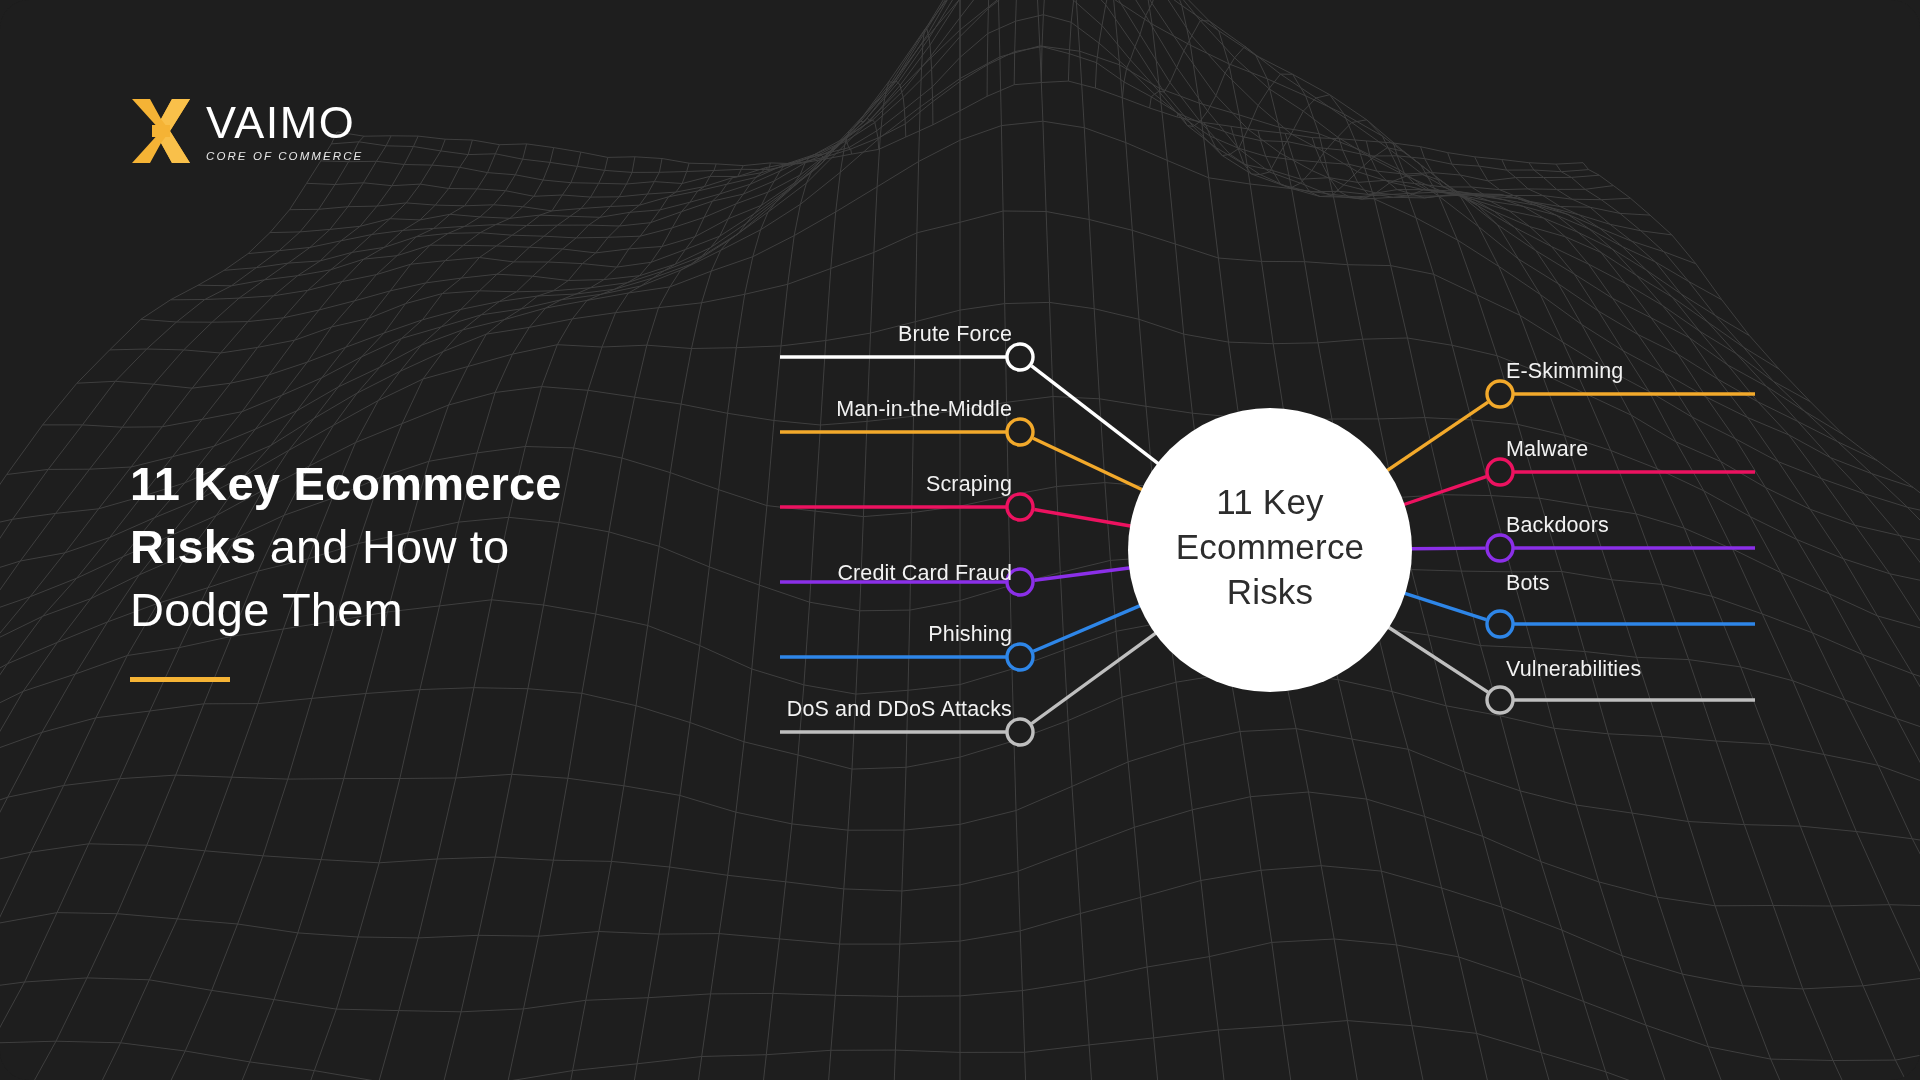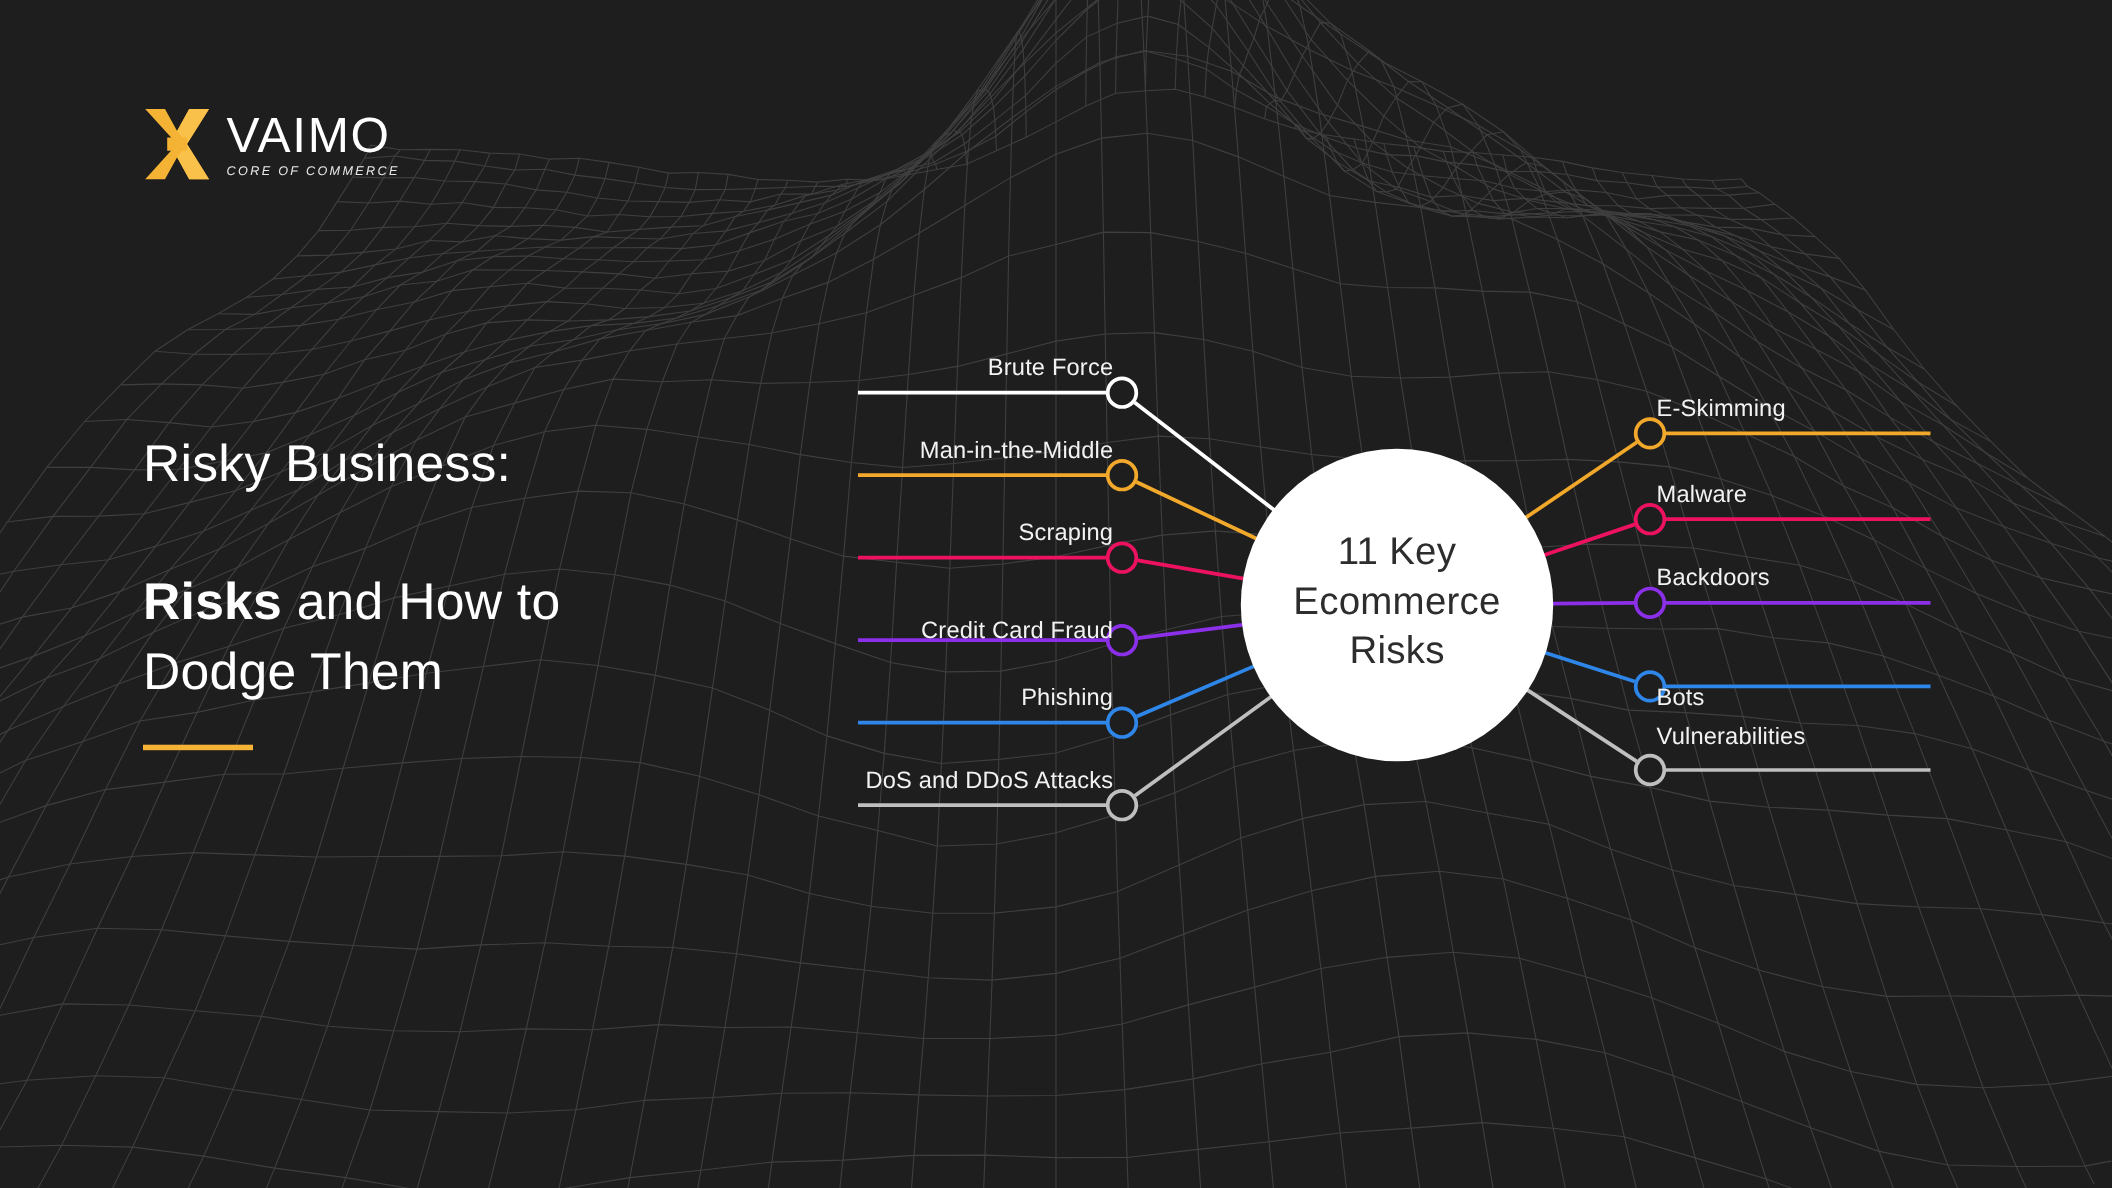--- a/index.html
+++ b/index.html
@@ -230,22 +230,22 @@
       <path d="M31 48 L42 68 L60 68 L40 36 Z" fill="#F9C04A"></path>
       <path d="M22 30 L40 30 L40 42 L22 42 Z" fill="#F5B335"></path>
     </svg>
     <div class="logo-text">
       <div class="logo-word">VAIMO</div>
       <div class="logo-tag">CORE OF COMMERCE</div>
     </div>
   </div>
 
   <div class="headline">
-    <span>Risky Business:</span><br>
     <br>
+    <b>11 Key Ecommerce</b><br>
     <b>Risks</b><span> and How to</span><br>
     <span>Dodge Them</span>
   </div>
   <div class="accent-bar" style="background: rgb(245, 179, 53);"></div>
 
   <svg class="mindmap" viewBox="0 0 1920 1080" preserveAspectRatio="none">
     <g id="connectors">
         <line x1="780" y1="357" x2="1020" y2="357" stroke="#FFFFFF" stroke-width="3.4" stroke-linecap="butt"></line>
         <line x1="1031.5" y1="365.9" x2="1159.2" y2="464.4" stroke="#FFFFFF" stroke-width="3.4" stroke-linecap="butt"></line>
         <line x1="780" y1="432" x2="1020" y2="432" stroke="#F2A92B" stroke-width="3.4" stroke-linecap="butt"></line>
@@ -294,17 +294,17 @@
   <div id="labels">
       <div class="branch-label left" style="left:1012px; top:324px;">Brute Force</div>
       <div class="branch-label left" style="left:1012px; top:399px;">Man-in-the-Middle</div>
       <div class="branch-label left" style="left:1012px; top:474px;">Scraping</div>
       <div class="branch-label left" style="left:1012px; top:563px;">Credit Card Fraud</div>
       <div class="branch-label left" style="left:1012px; top:624px;">Phishing</div>
       <div class="branch-label left" style="left:1012px; top:699px;">DoS and DDoS Attacks</div>
       <div class="branch-label right" style="left:1506px; top:361px;">E-Skimming</div>
       <div class="branch-label right" style="left:1506px; top:439px;">Malware</div>
       <div class="branch-label right" style="left:1506px; top:515px;">Backdoors</div>
-      <div class="branch-label right" style="left:1506px; top:624px;">Bots</div>
+      <div class="branch-label right" style="left:1506px; top:573px;">Bots</div>
       <div class="branch-label right" style="left:1506px; top:659px;">Vulnerabilities</div>
     </div>
 
 </div>
 
 </body></html>

